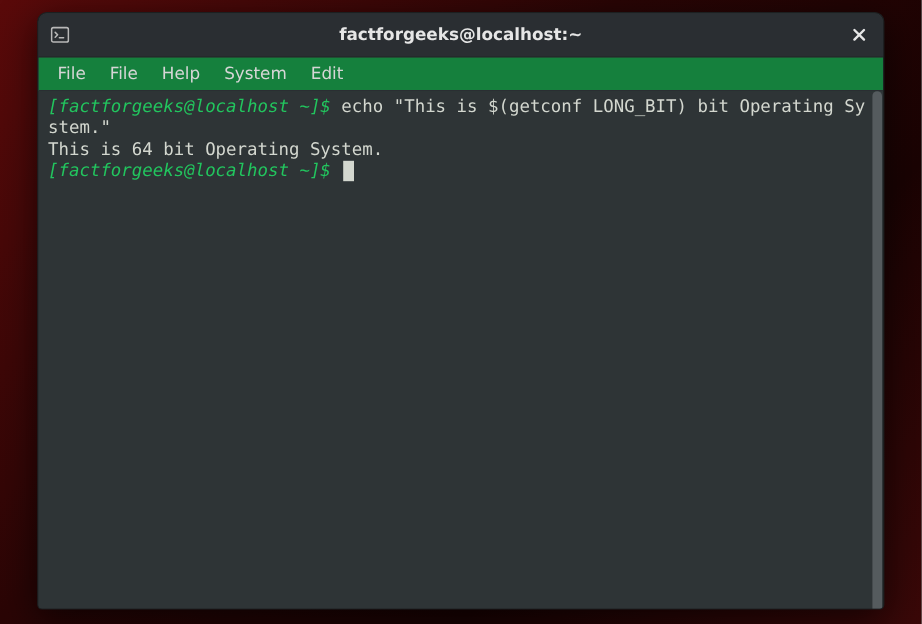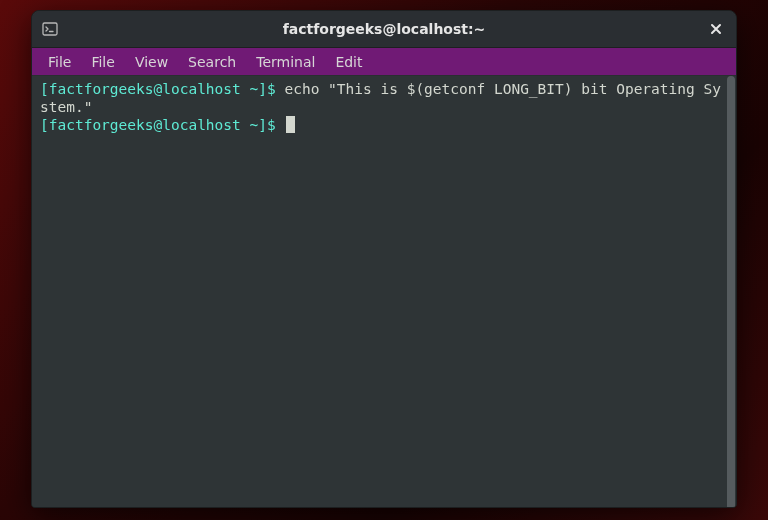--- a/index.html
+++ b/index.html
@@ -56,21 +56,21 @@
       display: flex;
       align-items: center;
       justify-content: center;
       color: #e6e6e6;
       cursor: pointer;
       font-size: 15px;
       font-weight: bold;
     }
     .menubar {
       height: 28px;
-      background: #701a75;
+      background: #15803d;
       display: flex;
       align-items: center;
       padding: 0 6px;
       border-bottom: 1px solid #2a2e32;
     }
     .menu-item {
       color: #d6d6d6;
       font-size: 14px;
       padding: 3px 10px;
       cursor: pointer;
@@ -83,21 +83,21 @@
       font-size: 14.5px;
       line-height: 1.25;
       color: #d3d7cf;
       overflow: hidden;
       position: relative;
     }
     .term-line {
       white-space: pre-wrap;
       word-break: break-all;
     }
-    .prompt { color: #5eead4; }
+    .prompt { color: #22c55e; font-style: italic; }
     .cursor-block {
       display: inline-block;
       width: 9px;
       height: 17px;
       background: #d3d7cf;
       vertical-align: text-bottom;
       margin-left: 2px;
     }
     .scrollbar {
       position: absolute;
@@ -132,27 +132,27 @@
     <div class="titlebar-close">
       <svg width="12" height="12" viewBox="0 0 12 12">
         <path d="M2 2 L10 10 M10 2 L2 10" stroke="#e6e6e6" stroke-width="2" stroke-linecap="round"></path>
       </svg>
     </div>
   </div>
 
   <div class="menubar">
     <div class="menu-item">File</div>
     <div class="menu-item">File</div>
-    <div class="menu-item">View</div>
-    <div class="menu-item">Search</div>
-    <div class="menu-item">Terminal</div>
+    <div class="menu-item">Help</div>
+    <div class="menu-item">System</div>
     <div class="menu-item">Edit</div>
   </div>
 
   <div class="terminal-area">
     <div class="term-line"><span class="prompt">[factforgeeks@localhost ~]$ </span><span>echo "This is $(getconf LONG_BIT) bit Operating System."</span></div>
+    <div class="term-line"><span>This is 64 bit Operating System.</span></div>
     <div class="term-line"><span class="prompt">[factforgeeks@localhost ~]$ </span><span></span><span class="cursor-block"></span></div>
   </div>
 
   <div class="scrollbar">
     <div class="scrollbar-thumb"></div>
   </div>
 </div>
 
 </body></html>

